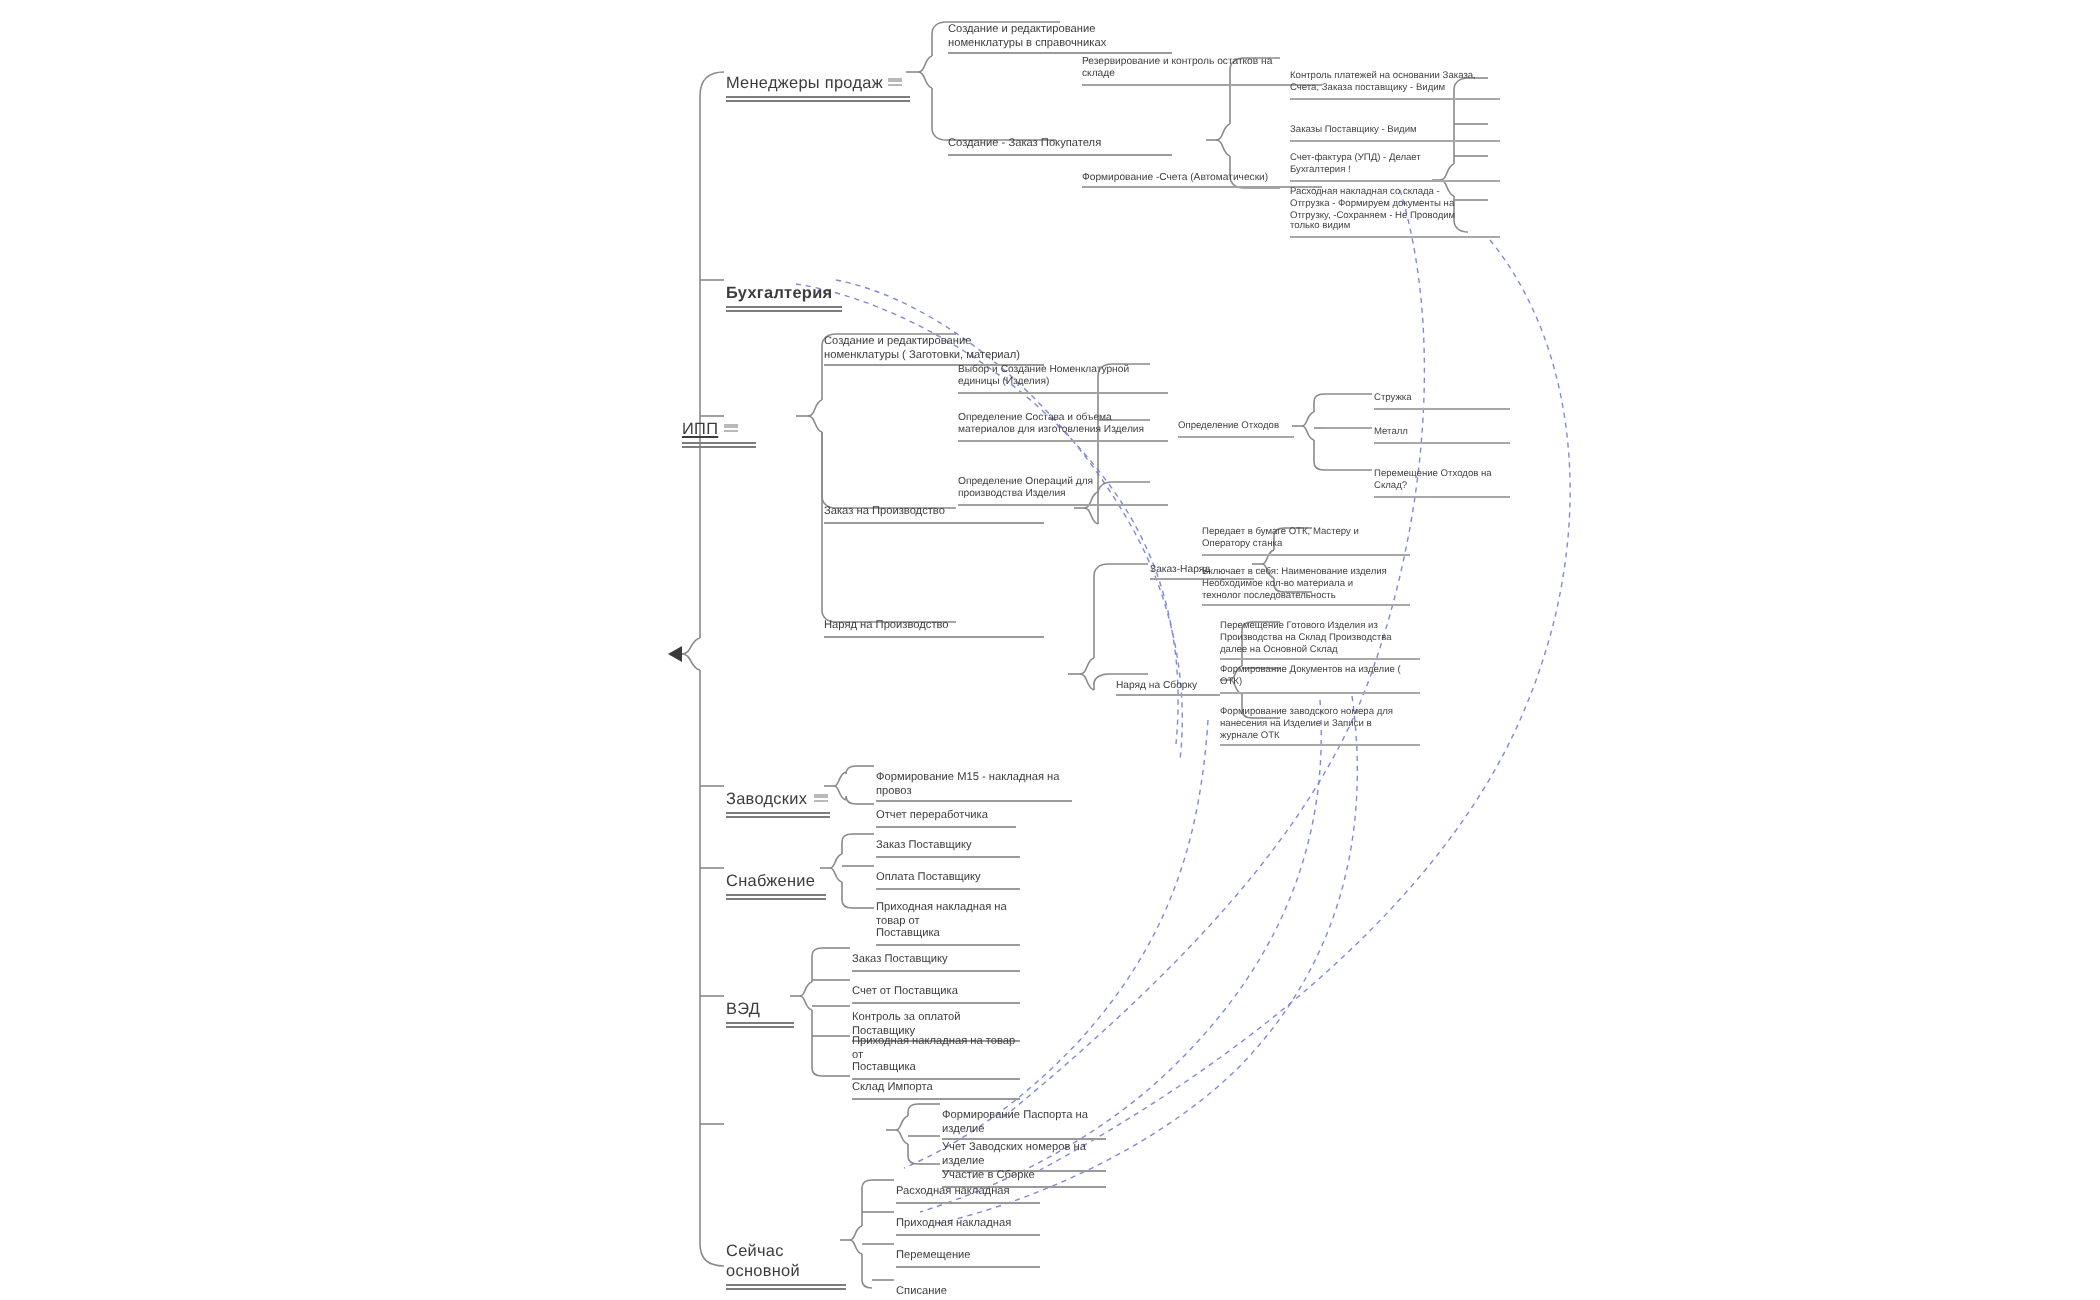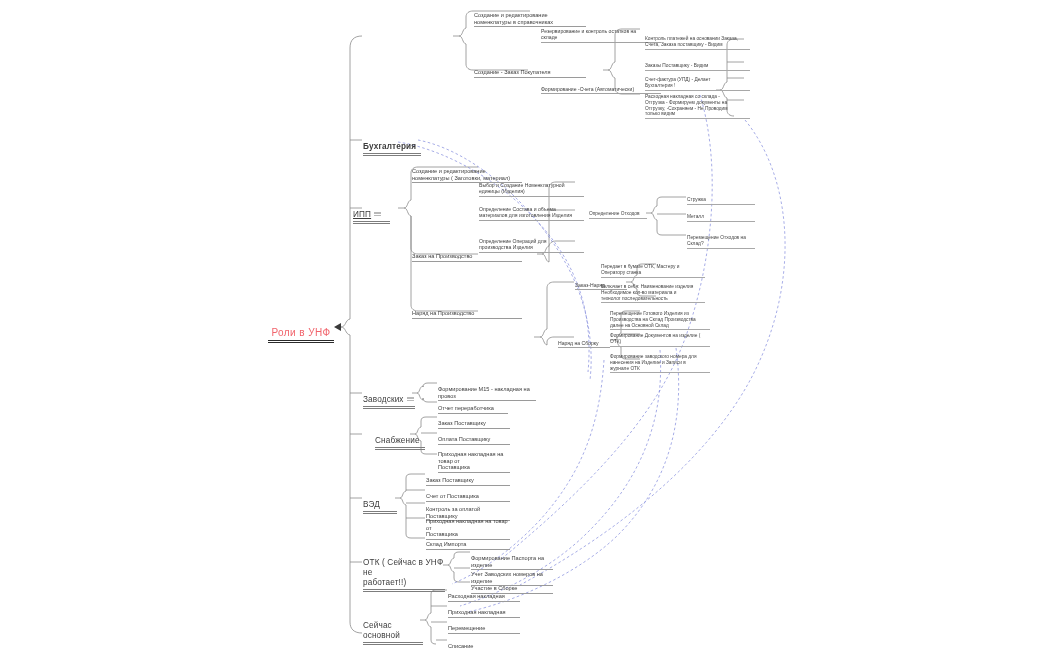--- a/index.html
+++ b/index.html
@@ -243,56 +243,51 @@
       <path d="M745 120 C 790 175, 800 270, 760 360 C 725 440, 640 520, 520 585"></path>
       <path d="M700 95 C 720 160, 715 250, 688 330 C 665 400, 610 470, 500 560"></path>
       <path d="M604 360 C 600 420, 585 470, 540 520 C 510 552, 480 572, 452 584"></path>
       <path d="M660 350 C 665 420, 640 480, 590 530 C 555 566, 505 592, 460 606"></path>
       <path d="M676 348 C 686 420, 668 485, 618 535 C 580 572, 520 600, 468 612"></path>
       <path d="M398 142 C 450 150, 520 190, 560 250 C 585 288, 592 330, 588 372"></path>
       <path d="M418 140 C 470 150, 530 200, 565 262 C 588 302, 594 345, 590 380"></path>
     </g>
   </svg>
 
-  <div class="node n-root" style="left:268px;top:315px;width:66px;">
-    <span>Роли в УНФ</span>
-    <span class="ul"></span>
-  </div>
-
+
+  <div class="node n-l1" style="left:363px;top:27px;width:92px;">
+    <span>Менеджеры продаж</span><span class="noteicon"></span>
+    <span class="ul"></span>
+  </div>
 
   <div class="node n-l1" style="left:363px;top:132px;width:58px;font-weight:bold;">
     <span>Бухгалтерия</span>
     <span class="ul"></span>
   </div>
 
-  <div class="node n-l1" style="left:353px;top:200px;width:37px;text-decoration:underline;">
+  <div class="node n-l1" style="left:341px;top:200px;width:37px;text-decoration:underline;">
     <span>ИПП</span><span class="noteicon"></span>
     <span class="ul"></span>
   </div>
 
   <div class="node n-l1" style="left:363px;top:385px;width:52px;">
     <span>Заводских</span><span class="noteicon"></span>
     <span class="ul"></span>
   </div>
 
-  <div class="node n-l1" style="left:363px;top:426px;width:50px;margin-left:12px;">
+  <div class="node n-l1" style="left:363px;top:426px;width:50px;">
     <span>Снабжение</span>
     <span class="ul"></span>
   </div>
 
   <div class="node n-l1" style="left:363px;top:490px;width:34px;">
     <span>ВЭД</span>
     <span class="ul"></span>
   </div>
 
-  <div class="node n-l1" style="left:363px;top:548px;width:82px;">
-    <span>ОТК ( Сейчас в УНФ не
-работает!!)</span>
-    <span class="ul"></span>
-  </div>
 
   <div class="node n-l1" style="left:363px;top:611px;width:60px;">
     <span>Сейчас основной</span>
     <span class="ul"></span>
   </div>
 
   <div class="node n-l2" style="left:474px;top:5px;width:112px;">
     <span>Создание и редактирование
 номенклатуры в справочниках</span>
     <span class="ul"></span>

